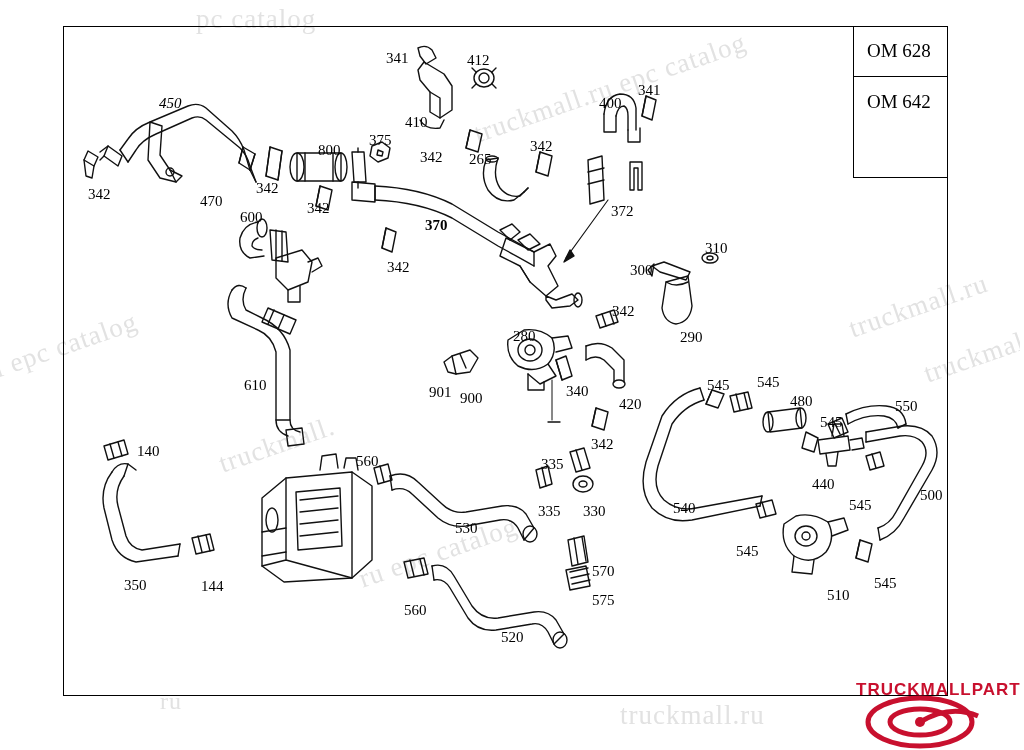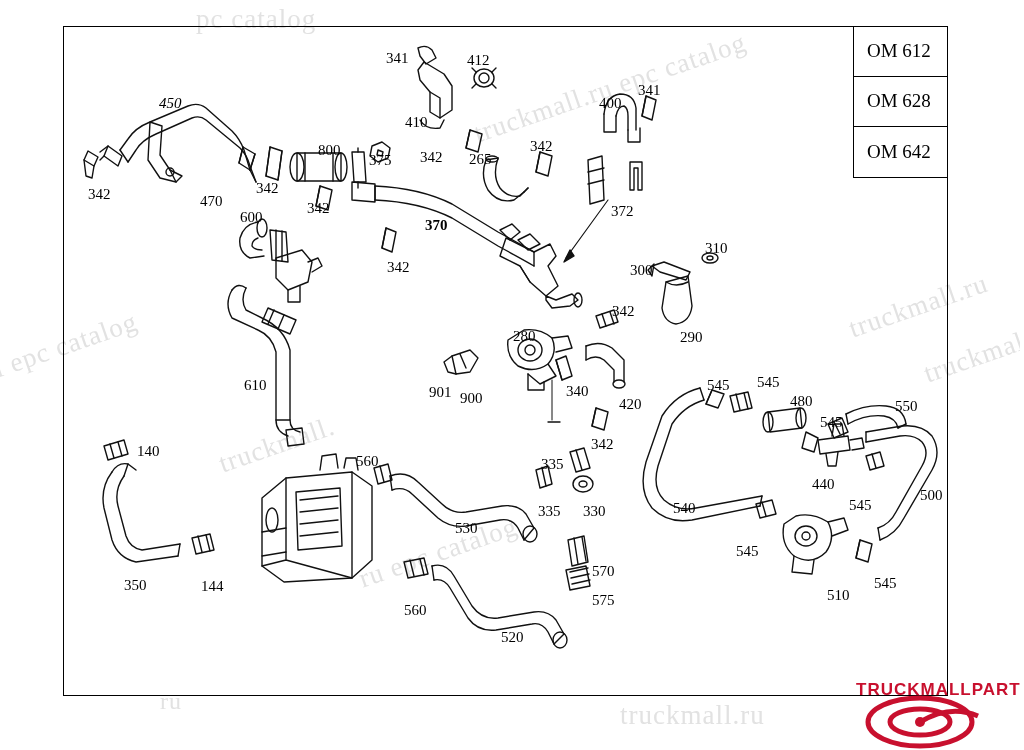--- a/index.html
+++ b/index.html
@@ -112,21 +112,20 @@
       <div class="wm rot" style="left: 920px; top: 360px; font-size: 27px; transform: rotate(-19deg);">truckmall.ru e</div>
       <div class="wm rot" style="left: 215px; top: 450px; font-size: 27px; transform: rotate(-19deg);">truckmall.</div>
       <div class="wm rot" style="left: 355px; top: 565px; font-size: 27px; transform: rotate(-19deg);">ru epc catalog</div>
       <div class="wm" style="left: 620px; top: 700px; font-size: 27px;">truckmall.ru</div>
       <div class="wm" style="left: 160px; top: 688px; font-size: 24px;">ru</div>
     </div>
 
   <div id="frame"></div>
 
   <div id="codebox">
-    <div class="code-cell">OM 612</div>
     <div class="code-cell">OM 628</div>
     <div class="code-cell">OM 642</div>
   </div>
 
   <svg id="art" viewBox="0 0 1024 750">
     <g fill="none" stroke="#111" stroke-width="1.4" stroke-linecap="round" stroke-linejoin="round">
 
       <path d="M120 150 L128 139 Q135 128 150 122 L188 106 Q198 102 206 108 L232 131 Q240 139 244 150 L250 170"></path>
       <path d="M128 162 L136 150 Q142 140 156 134 L192 118 Q200 115 206 120 L240 148 Q247 155 250 166 L256 182"></path>
       <path d="M120 150 L128 162 M250 170 L256 182"></path>
@@ -368,21 +367,21 @@
   </svg>
 
   <div id="callouts">
       <div class="lbl" style="left: 386px; top: 50px;">341</div>
       <div class="lbl" style="left: 467px; top: 52px;">412</div>
       <div class="lbl" style="left: 405px; top: 114px;">410</div>
       <div class="lbl" style="left: 159px; top: 95px; font-style: italic;">450</div>
       <div class="lbl" style="left: 599px; top: 95px;">400</div>
       <div class="lbl" style="left: 638px; top: 82px;">341</div>
       <div class="lbl" style="left: 318px; top: 142px;">800</div>
-      <div class="lbl" style="left: 369px; top: 152px;">375</div>
+      <div class="lbl" style="left: 369px; top: 132px;">375</div>
       <div class="lbl" style="left: 420px; top: 149px;">342</div>
       <div class="lbl" style="left: 469px; top: 151px;">265</div>
       <div class="lbl" style="left: 530px; top: 138px;">342</div>
       <div class="lbl" style="left: 88px; top: 186px;">342</div>
       <div class="lbl" style="left: 200px; top: 193px;">470</div>
       <div class="lbl" style="left: 256px; top: 180px;">342</div>
       <div class="lbl" style="left: 307px; top: 200px;">342</div>
       <div class="lbl" style="left: 425px; top: 217px; font-weight: bold;">370</div>
       <div class="lbl" style="left: 611px; top: 203px;">372</div>
       <div class="lbl" style="left: 240px; top: 209px;">600</div>

